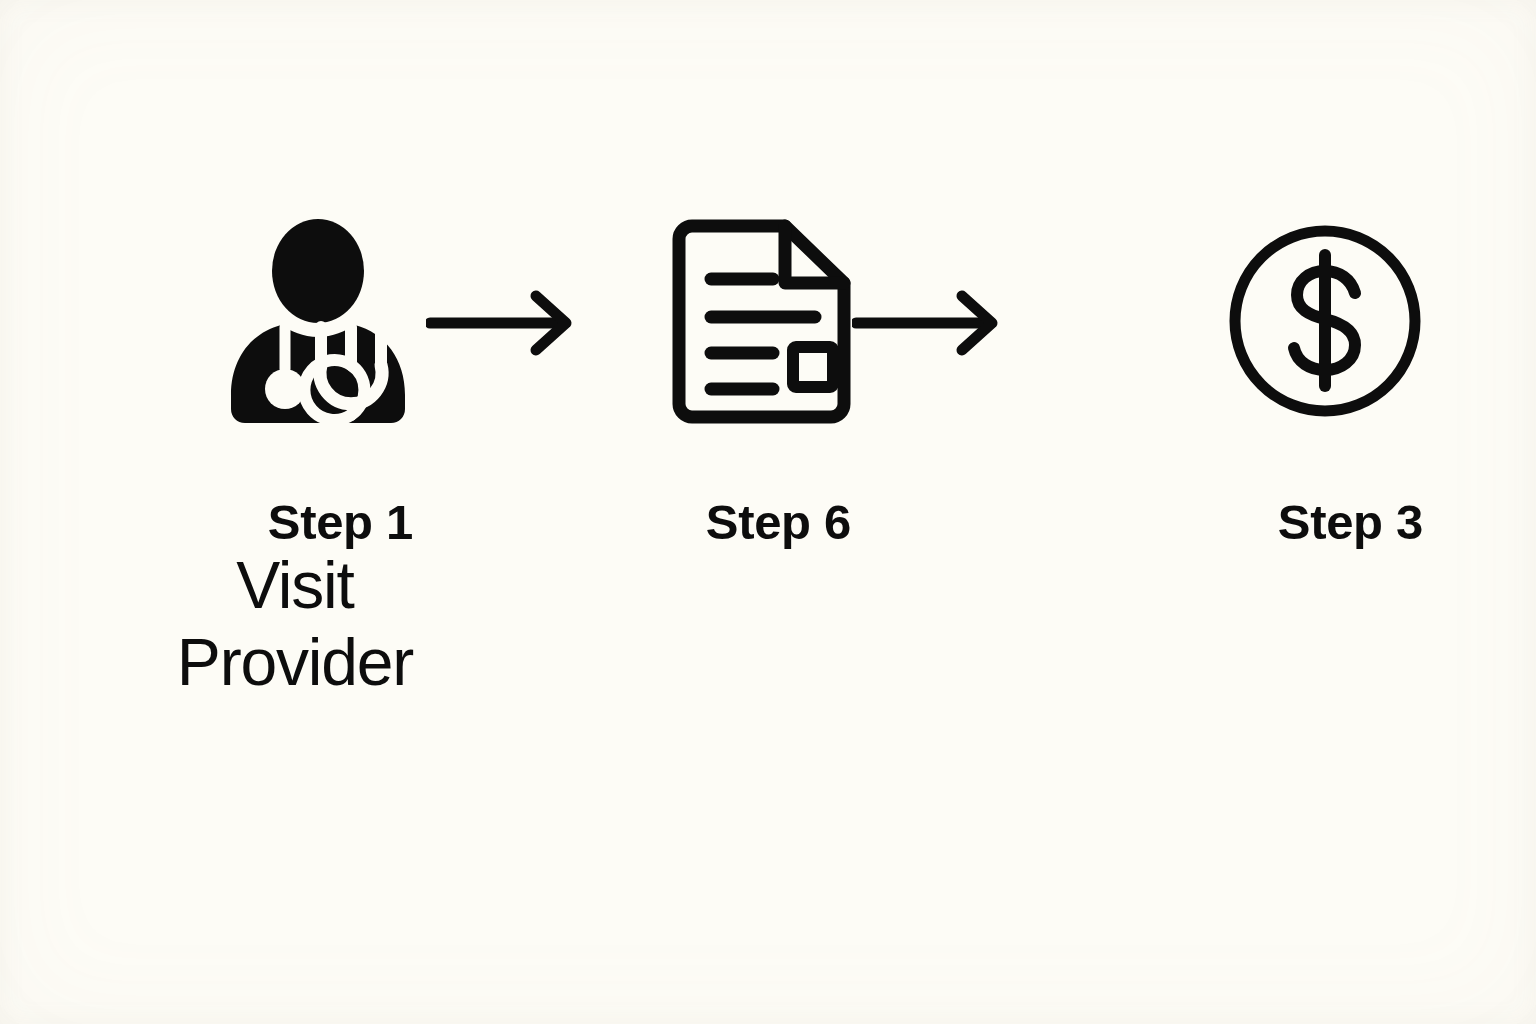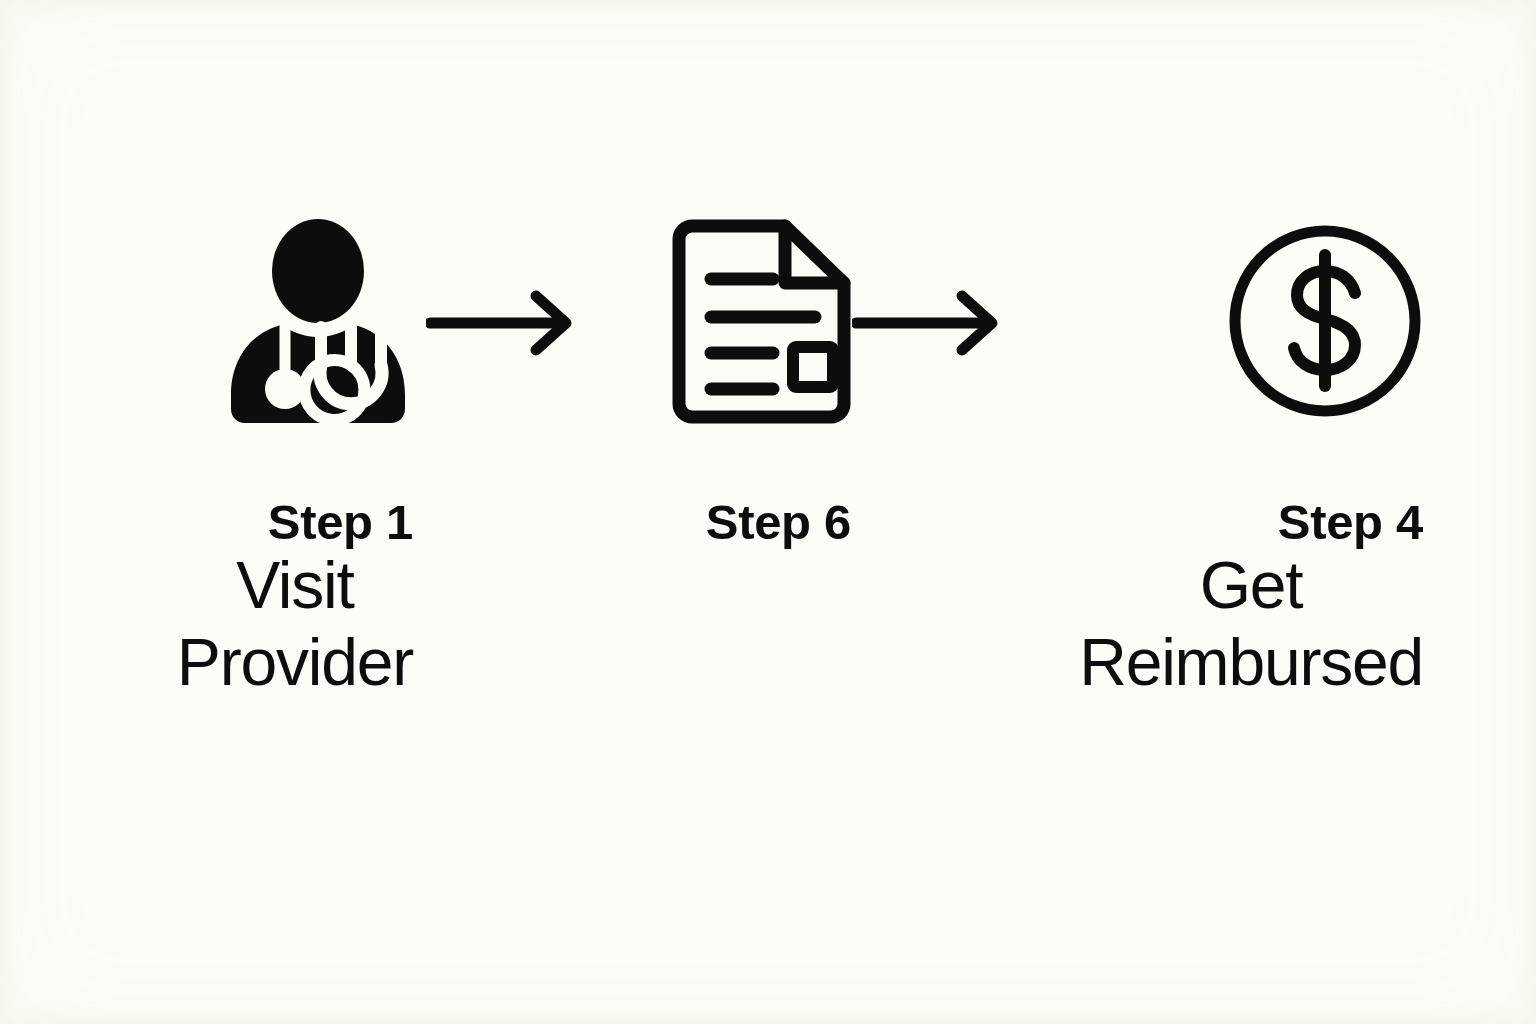--- a/index.html
+++ b/index.html
@@ -196,21 +196,19 @@
                      C 82 48, 70 58, 70 72
                      C 70 86, 82 92, 98 96
                      C 114 100, 128 107, 128 122
                      C 128 137, 114 147, 98 147
                      C 83 147, 70 139, 67 125" stroke="#0d0d0d" stroke-width="12" stroke-linecap="round" fill="none"></path>
 
             <path d="M98 32 V 163" stroke="#0d0d0d" stroke-width="12" stroke-linecap="round"></path>
           </svg>
         </span>
       </div>
-      <div class="step-num">Step 4</div>
-      <div class="step-title">Get
-Reimbursed</div>
+      <div class="step-num">Step 3</div>
     </div>
 
   </div>
 </div>
 
 <div class="vignette"></div>
 
 </body></html>

